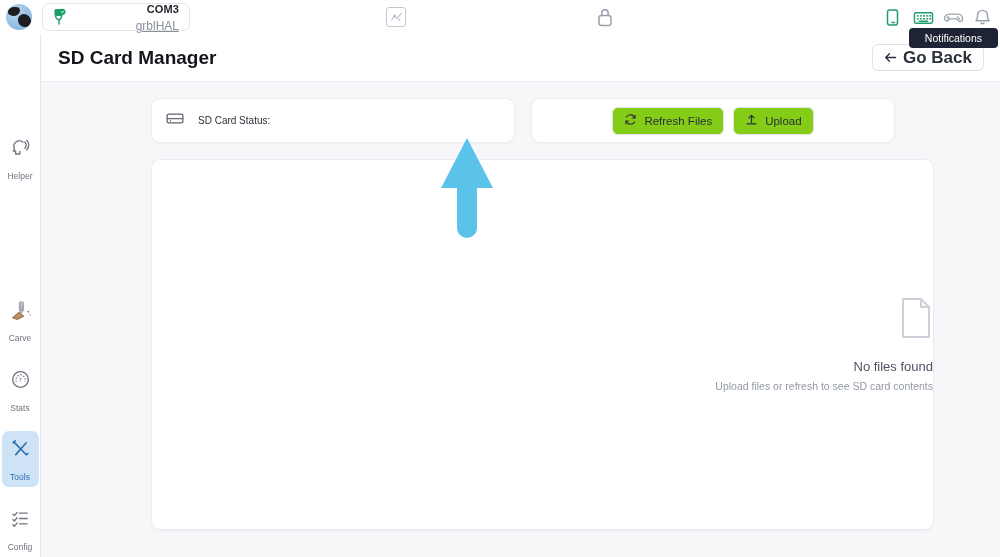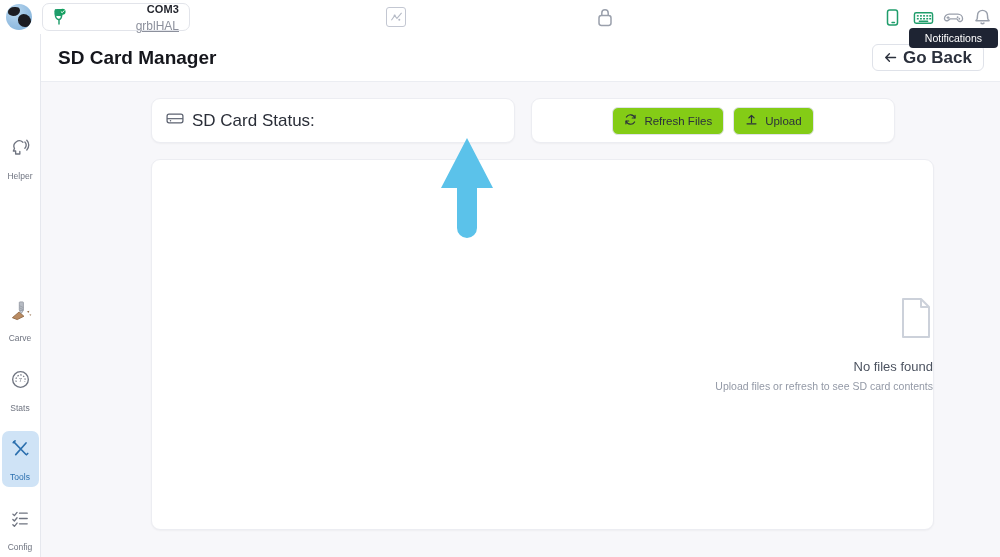--- a/index.html
+++ b/index.html
@@ -113,21 +113,21 @@
   }
   .cards-row { display: flex; gap: 16px; padding: 0 66px 0 110px; }
   .card {
     background: #fff; border: 1px solid #ecedf2; border-radius: 9px;
     box-shadow: 0 1px 2px rgba(20,22,30,.04);
   }
   .status-card {
     width: 364px; height: 45px; display: flex; align-items: center;
     padding: 0 9px 0 14px;
   }
-  .status-label { font-size: 17px; color: #2a2e38; margin-left: 8px; }
+  .status-label { font-size: 10px; color: #2a2e38; margin-left: 14px; }
   .badge {
     margin-left: auto; height: 26px; padding: 0 13px; border-radius: 14px;
     background: #5bc49a; color: #fff; font-size: 11.5px;
     display: flex; align-items: center; gap: 6px; cursor: pointer;
   }
   .actions-card {
     width: 364px; height: 45px; display: flex; align-items: center; justify-content: center; gap: 9px;
   }
   .btn {
     height: 28px; padding: 0 11px; border: 1px solid #e0e3ea; border-radius: 6px; background: #84cc16;

